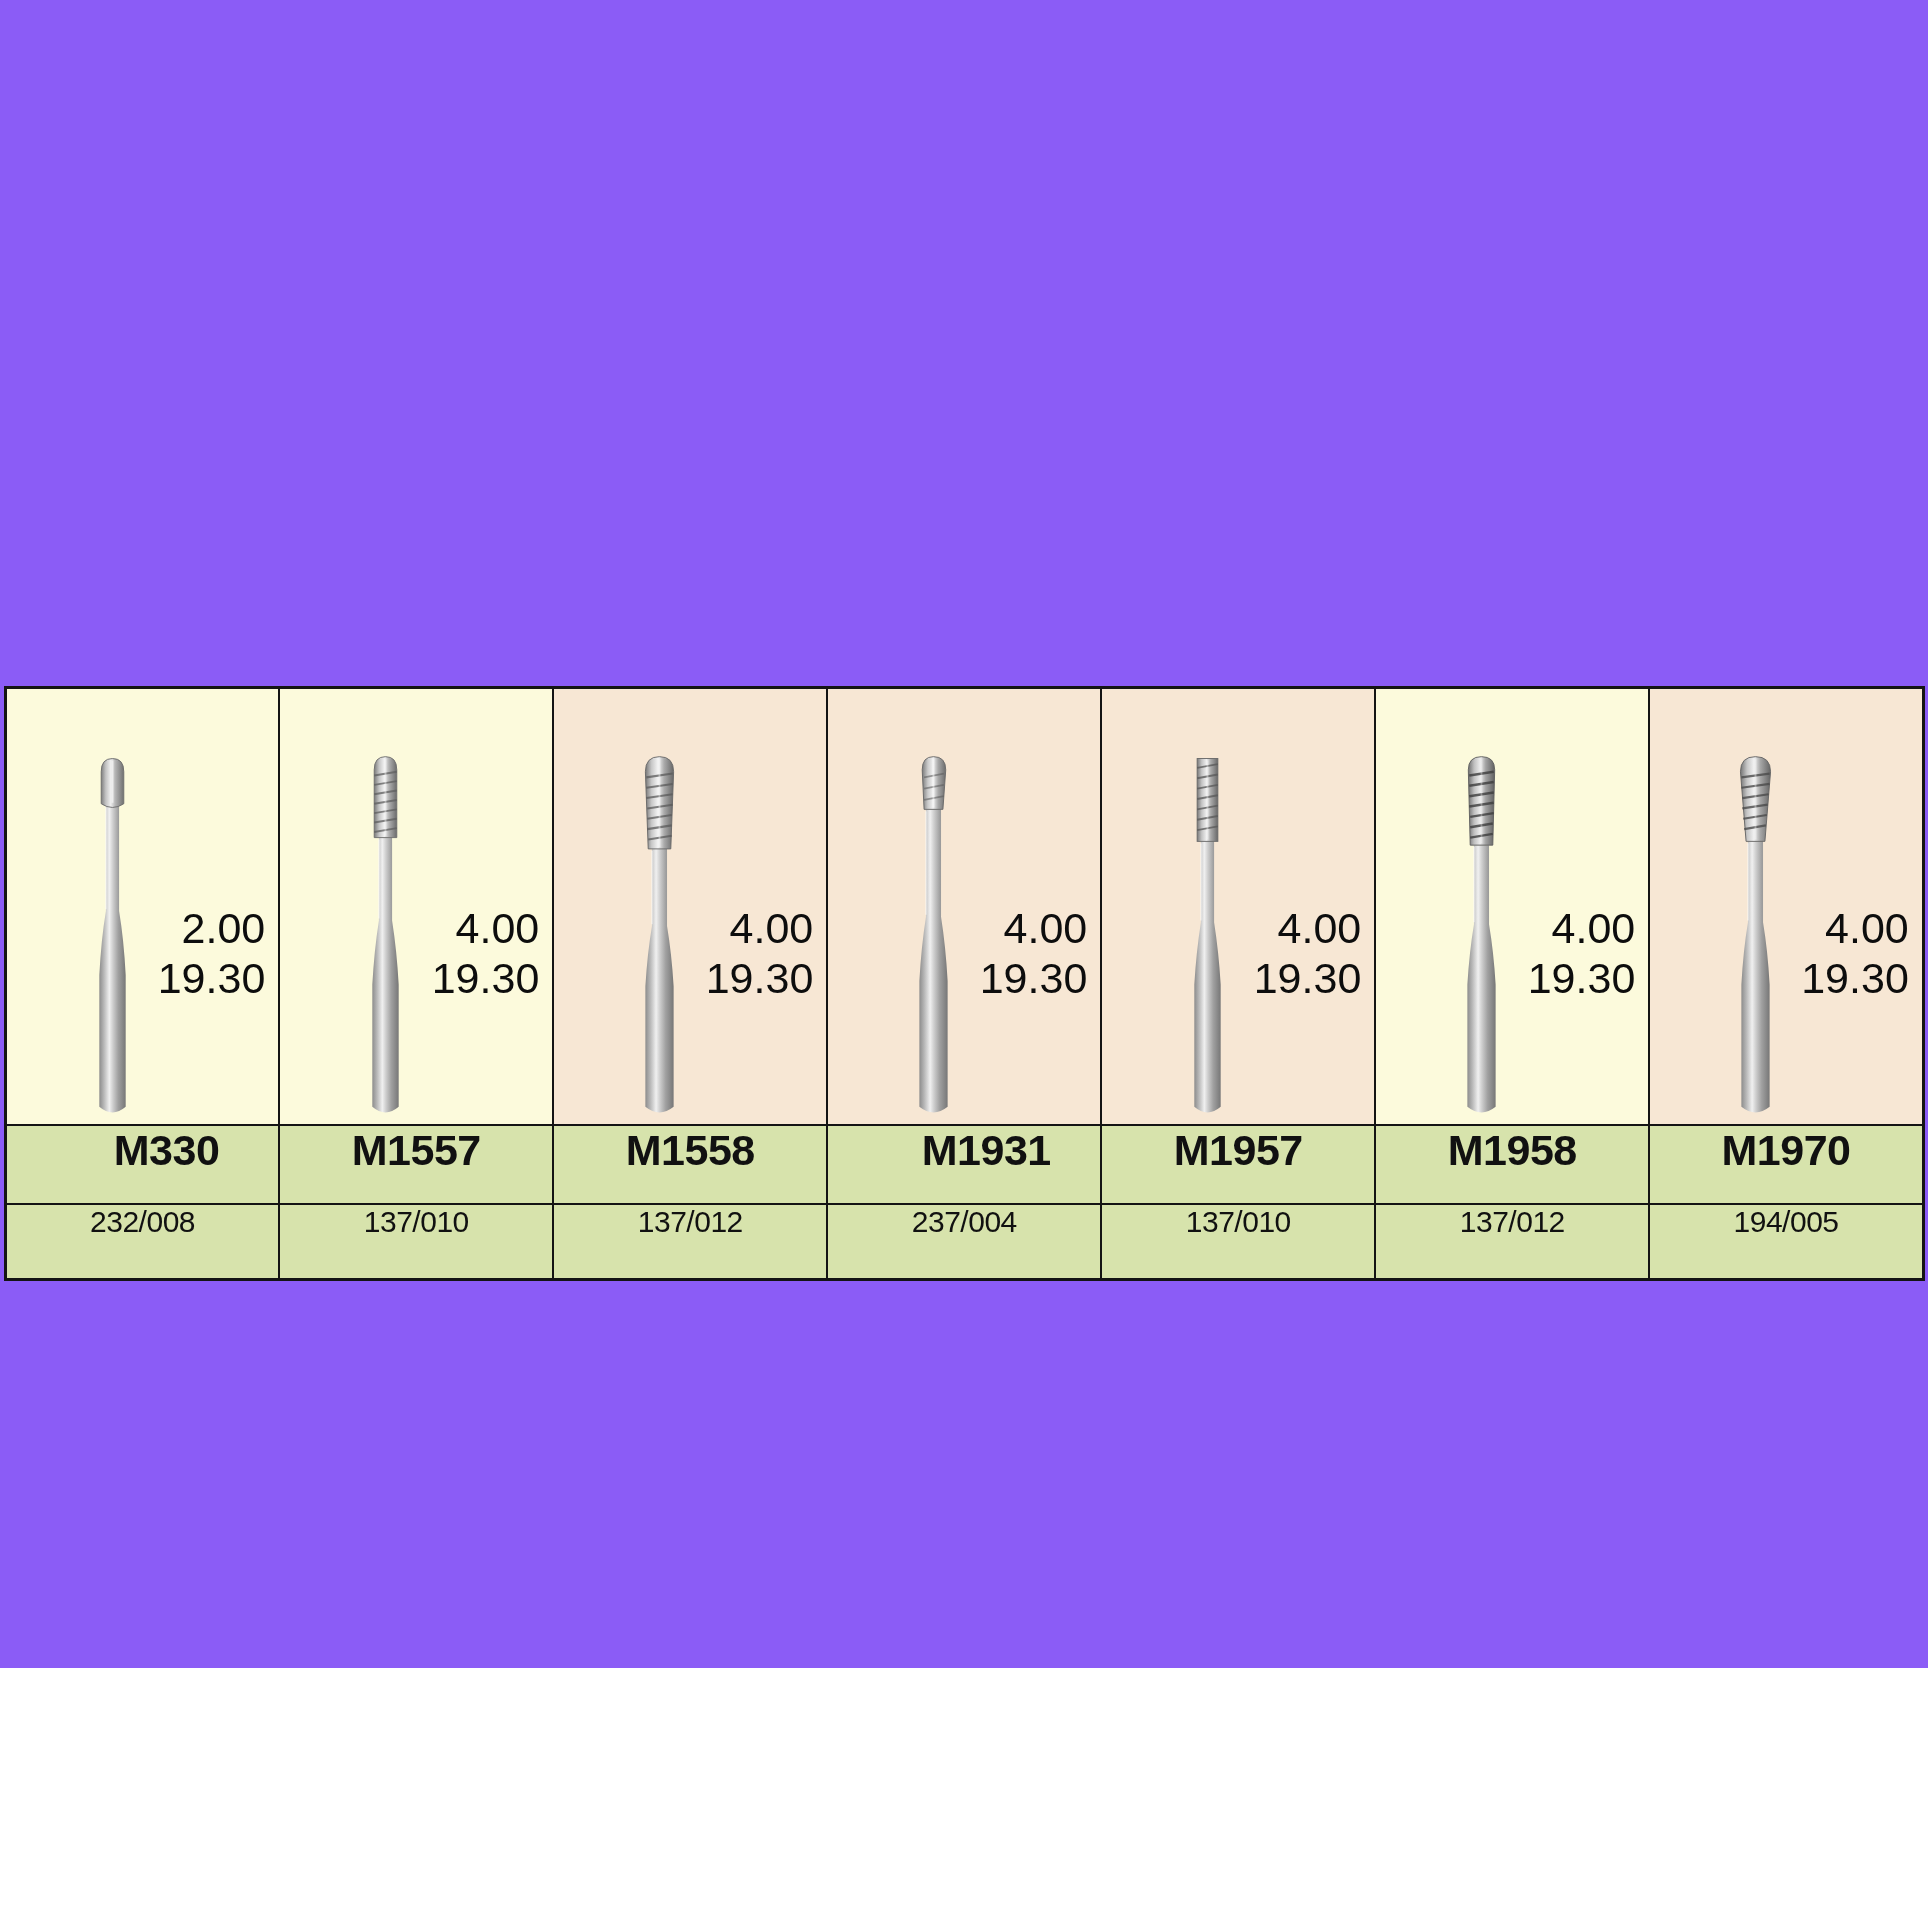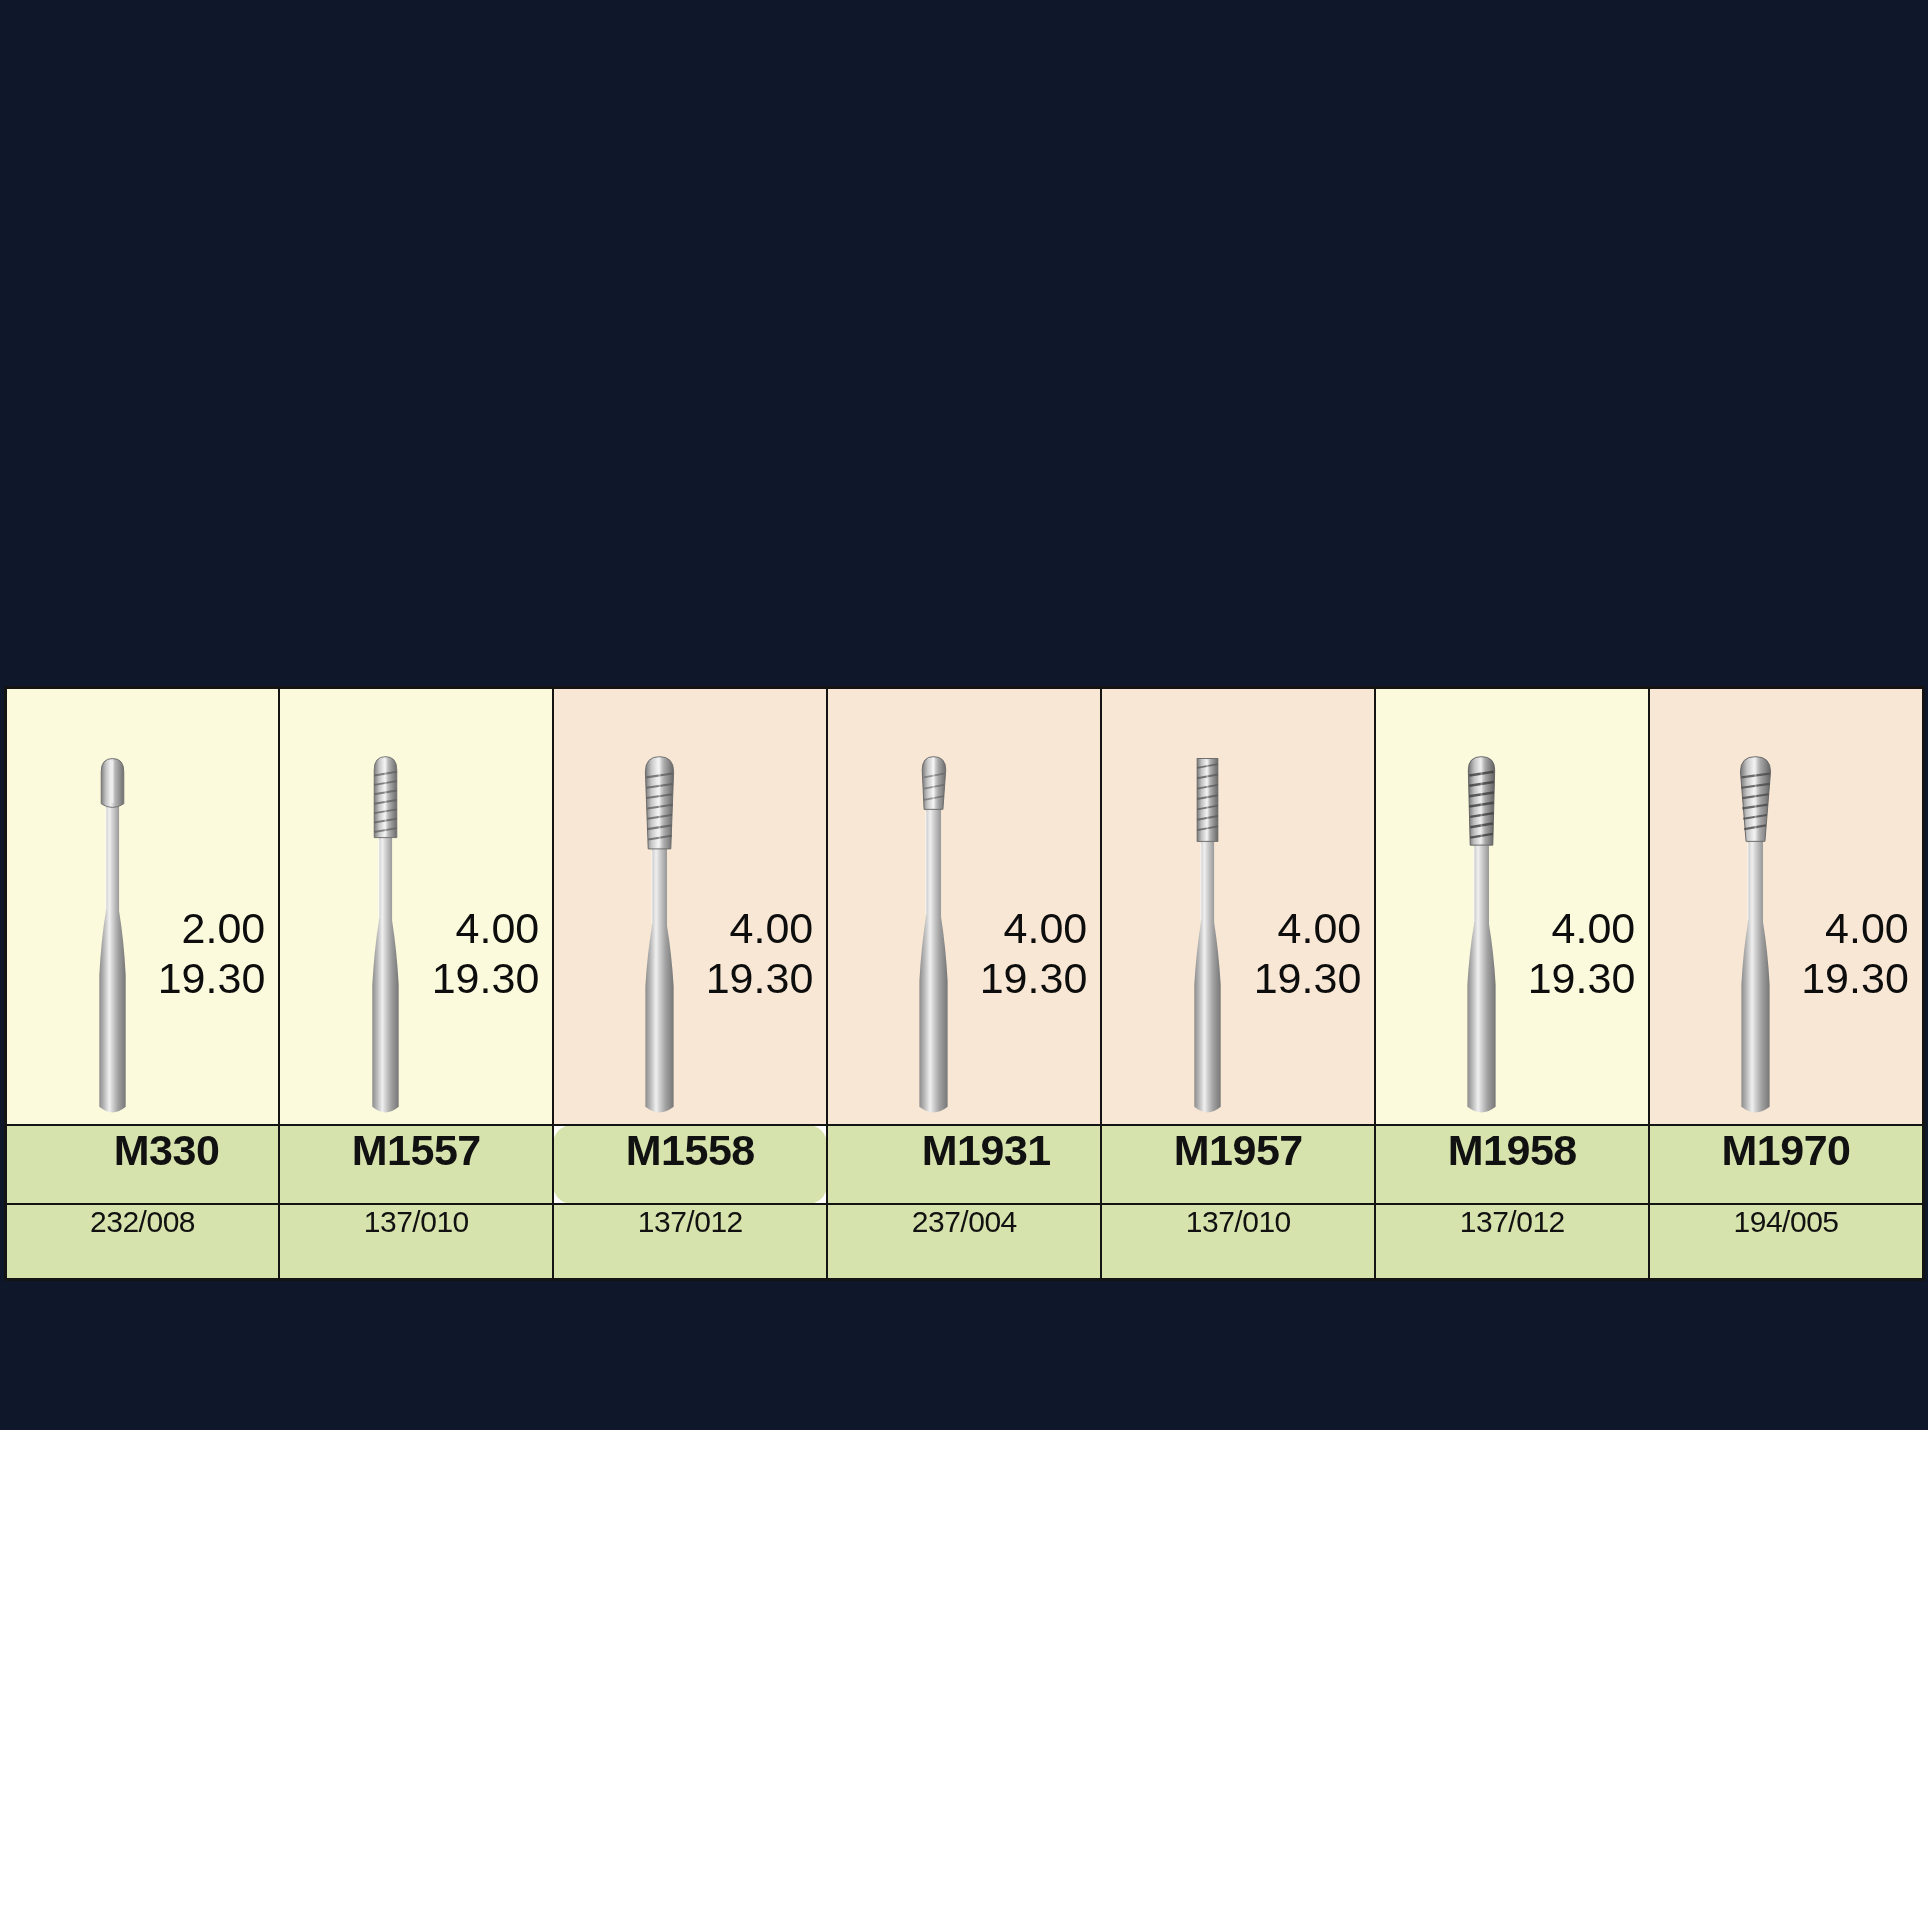--- a/index.html
+++ b/index.html
@@ -9,22 +9,22 @@
     background: #ffffff;
     width: 1928px;
     height: 1928px;
     overflow: hidden;
     font-family: "Liberation Sans", sans-serif;
   }
 
   #page {
     position: relative;
     width: 1928px;
-    height: 1430px;
-    background: #0f172a;
+    height: 1668px;
+    background: #8b5cf6;
     text-decoration: underline;
   }
 
   
   .bur-table {
     position: absolute;
     left: 3.8px;
     top: 686px;
     width: 1921px;
     height: 589px;
@@ -380,21 +380,21 @@
           <div class="measures">
             <span class="m-line">4.00</span>
             <span class="m-line">19.30</span>
           </div>
         </td>
       </tr>
 
       <tr>
         <td class="name-cell" style="background: rgb(215, 227, 172); padding-left: 48px;">M330</td>
         <td class="name-cell" style="background: rgb(215, 227, 172);">M1557</td>
-        <td class="name-cell" style="background: rgb(215, 227, 172); border-radius: 19px;">M1558</td>
+        <td class="name-cell" style="background: rgb(215, 227, 172);">M1558</td>
         <td class="name-cell" style="background: rgb(215, 227, 172); padding-left: 44px;">M1931</td>
         <td class="name-cell" style="background: rgb(215, 227, 172);">M1957</td>
         <td class="name-cell" style="background: rgb(215, 227, 172);">M1958</td>
         <td class="name-cell" style="background: rgb(215, 227, 172);">M1970</td>
       </tr>
 
       <tr>
         <td class="code-cell" style="background: rgb(215, 227, 172);">232/008</td>
         <td class="code-cell" style="background: rgb(215, 227, 172);">137/010</td>
         <td class="code-cell" style="background: rgb(215, 227, 172);">137/012</td>

